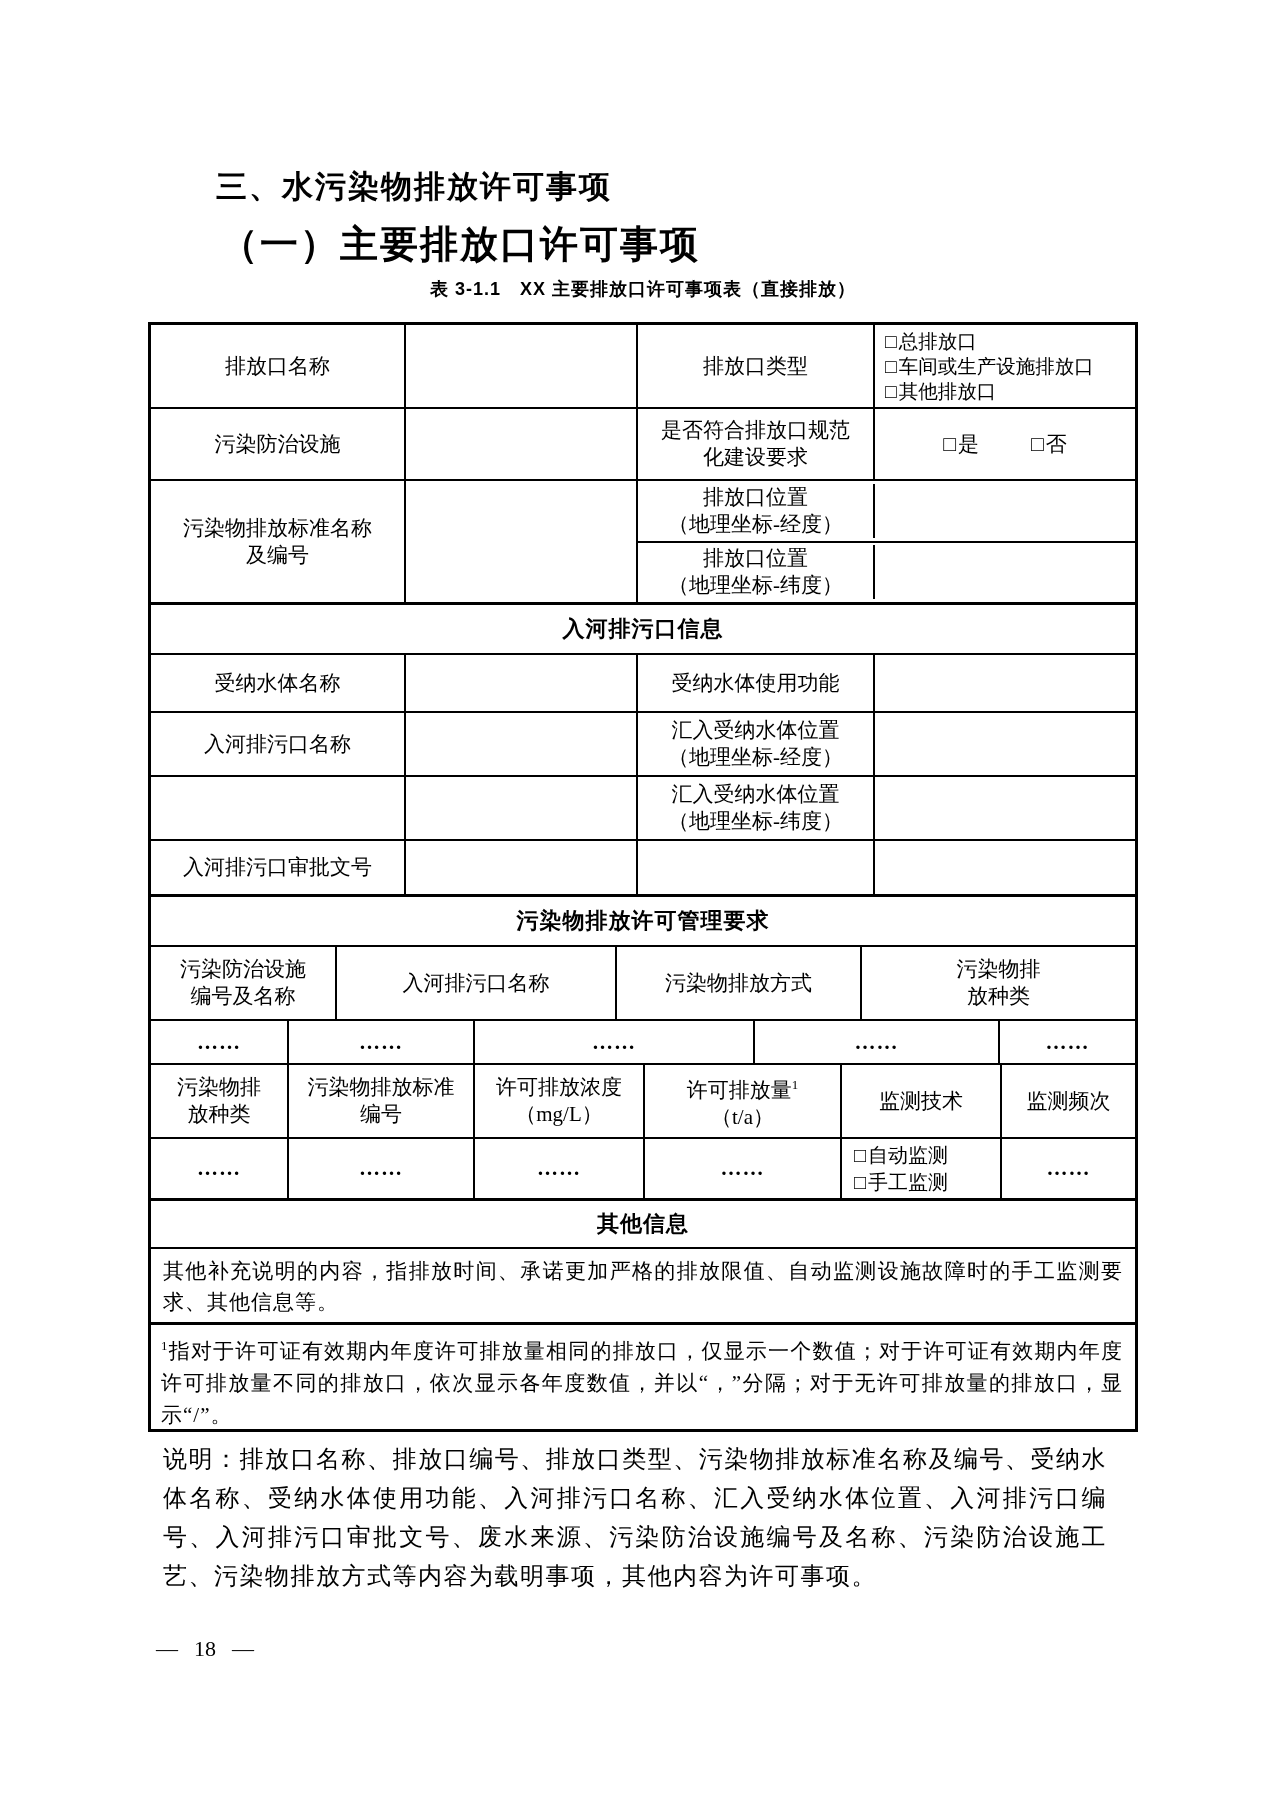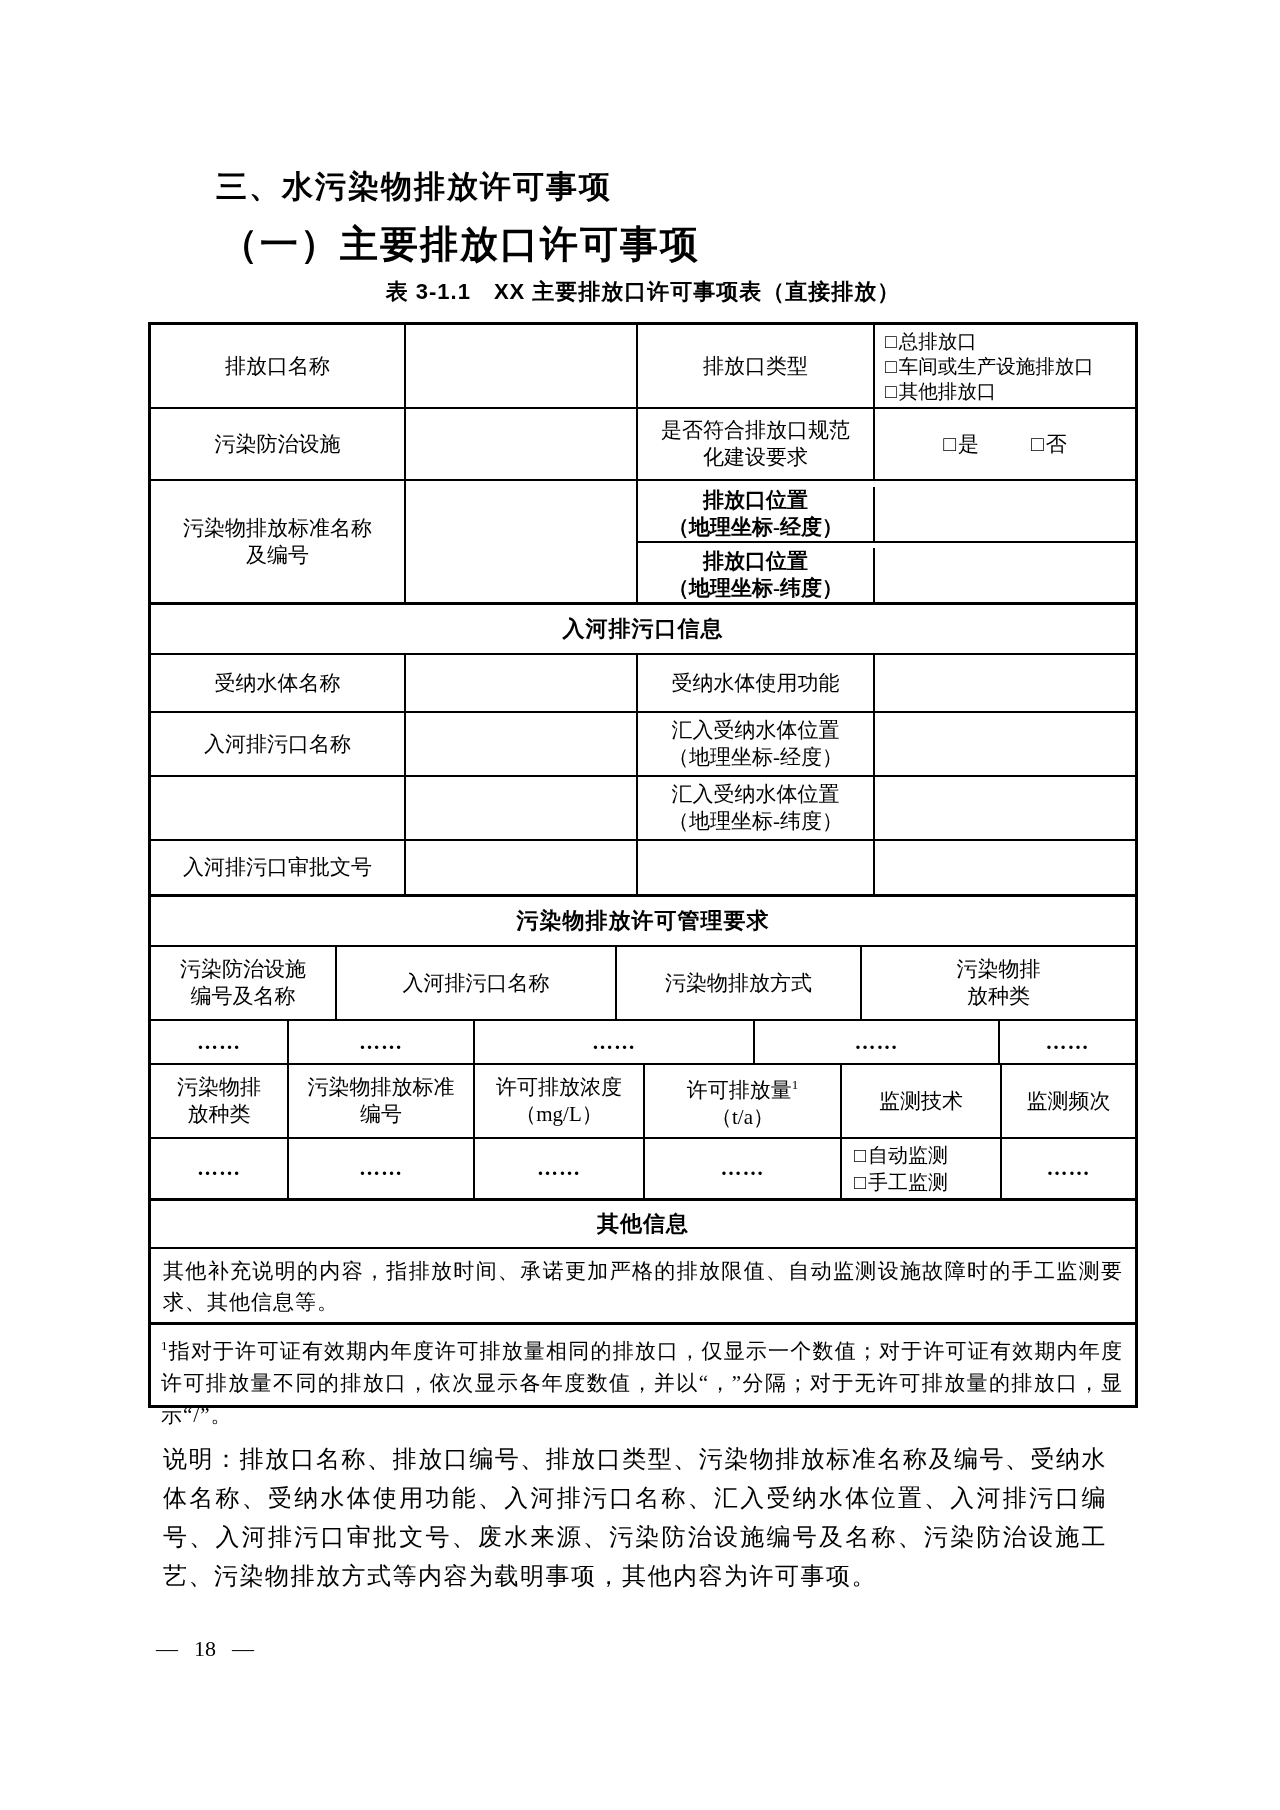--- a/index.html
+++ b/index.html
@@ -7,35 +7,35 @@
   .page {
     position:relative; width:1280px; height:1810px; background:#ffffff;
     margin:0 auto; color:#000;
     font-family:"Liberation Serif","DejaVu Serif",serif;
   }
   .h1 { position:absolute; left:216px; top:166px; font-size:31px; font-weight:bold;
         font-family:"Liberation Sans","DejaVu Sans",sans-serif; letter-spacing:2px; }
   .h2 { position:absolute; left:220px; top:219px; font-size:38px; font-weight:bold;
         letter-spacing:2px; }
   .tbl-title { position:absolute; left:148px; top:277px; width:990px; text-align:center;
-        font-size:22px; font-weight:bold; font-family:"Liberation Sans","DejaVu Sans",sans-serif;
+        font-size:18px; font-weight:bold; font-family:"Liberation Sans","DejaVu Sans",sans-serif;
         letter-spacing:1px; }
   .tbl { position:absolute; left:148px; top:322px; width:990px; border:3px solid #000;
         font-size:21px; }
   .band { display:flex; border-bottom:2px solid #000; align-items:stretch; }
   .band:last-child { border-bottom:none; }
   .band.thick { border-bottom-width:3px; }
   .cell { border-right:2px solid #000; display:flex; flex-direction:column;
           align-items:center; justify-content:center; text-align:center; line-height:27px; }
   .cell:last-child { border-right:none; }
   .w1{width:255px} .w2{width:232px} .w3{width:237px} .w4{flex:1}
   .m1{width:138px} .m2{width:186px} .m3{width:280px} .m4{width:245px} .m5{flex:1}
   .s1{width:138px} .s2{width:186px} .s3{width:170px} .s4{width:197px} .s5{width:160px} .s6{flex:1}
   .subcol { flex:1; display:flex; flex-direction:column; }
-  .subrow { display:flex; flex:1; border-bottom:2px solid #000; align-items:flex-end;font-weight:bold; }
+  .subrow { display:flex; flex:1; border-bottom:2px solid #000; align-items:center; }
   .subrow:last-child { border-bottom:none; }
   .subrow .cell { height:auto; }
   .sec { justify-content:center; align-items:center; font-weight:bold; font-size:22px;
          font-family:Liberation Mono, monospace; letter-spacing:1px; }
   .opts { align-items:flex-start; justify-content:center; padding-left:10px; }
   .opt { display:flex; align-items:center; line-height:25px; font-size:19.5px; text-align:left; }
   .cb { margin-right:2px; }
   .yesno { flex-direction:row; gap:52px; font-size:21px; }
   .yesno .opt { font-size:21px; }
   .dots { font-weight:bold; letter-spacing:1px; }
@@ -221,21 +221,21 @@
       </div>
       <div class="cell s6 dots">……</div>
     </div>
 
     <div class="band sec" style="height:48px">其他信息</div>
 
     <div class="band thick" style="height:76px">
       <div class="longtext">其他补充说明的内容，指排放时间、承诺更加严格的排放限值、自动监测设施故障时的手工监测要求、其他信息等。</div>
     </div>
 
-    <div class="band" style="height:80px">
+    <div class="band" style="height:104px">
       <div class="fnote">
         <sup>1</sup><span>指对于许可证有效期内年度许可排放量相同的排放口，仅显示一个数值；对于许可证有效期内年度许可排放量不同的排放口，依次显示各年度数值，并以“，”分隔；对于无许可排放量的排放口，显示“/”。</span>
       </div>
     </div>
 
   </div>
 
   <div class="note">说明：排放口名称、排放口编号、排放口类型、污染物排放标准名称及编号、受纳水体名称、受纳水体使用功能、入河排污口名称、汇入受纳水体位置、入河排污口编号、入河排污口审批文号、废水来源、污染防治设施编号及名称、污染防治设施工艺、污染物排放方式等内容为载明事项，其他内容为许可事项。</div>
 
   <div class="pageno">

